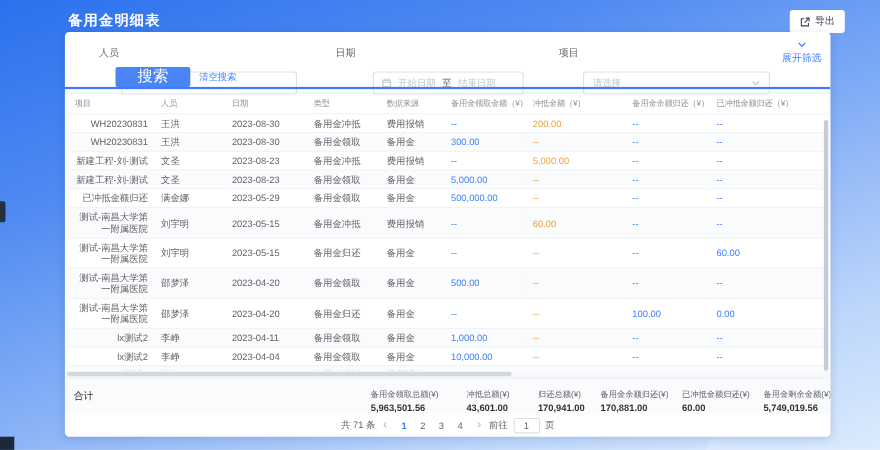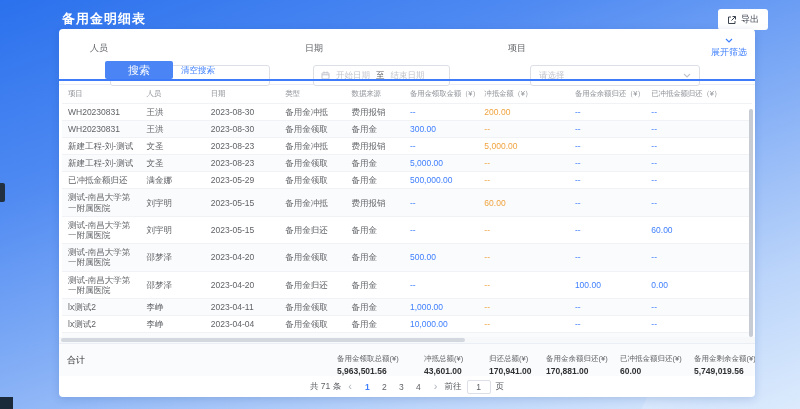--- a/index.html
+++ b/index.html
@@ -18,36 +18,36 @@
   .export-btn svg { display:block; }
 
   .card { position:absolute; left:59px; top:29px; width:696px; height:368px; background:#ffffff; border-radius:4px; box-shadow:0 2px 8px rgba(20,60,140,.18); overflow:hidden; }
 
   
   .filters { position:relative; height:55px; }
   .flabel { position:absolute; top:9px; height:21px; line-height:21px; font-size:9px; color:#606266; }
   .lp { left:31px; } .ld { left:246px; } .lj { left:449px; }
   .input { position:absolute; top:9px; height:21px; border:1px solid #dcdfe6; border-radius:3px; background:#fff; display:flex; align-items:center; font-size:8.5px;margin-top:27px; }
   .person-input { left:51px; width:160px; padding:0 8px; }
-  .date-range { left:254px; width:137px; padding:0 7px; gap:6px; }
+  .date-range { left:280px; width:137px; padding:0 7px; gap:6px; }
   .project-select { left:471px; width:170px; padding:0 8px; justify-content:space-between; }
   .ph { color:#c0c4cc; }
   .sep { color:#606266; }
   .expand-link { position:absolute; right:8px; top:9px; height:21px; display:flex; align-items:center; gap:3px; color:#4080ff; font-size:9px; cursor:pointer;flex-direction:column; }
-  .search-btn { position:absolute; left:46px; top:32px; width:68px; height:18px; background:#4b85f5; color:#fff; border:none; border-radius:2px; font-size:11px; cursor:pointer; font-family:inherit; }
+  .search-btn { position:absolute; left:46px; top:32px; width:68px; height:18px; background:#4b85f5; color:#fff; border:none; border-radius:2px; font-size:14px; cursor:pointer; font-family:inherit; }
   .clear-link { position:absolute; left:122px; top:32px; height:18px; line-height:18px; color:#4080ff; font-size:8.5px; cursor:pointer; }
   .blue-divider { position:absolute; left:0; top:50px; width:100%; height:2px; background:#3e7bfa; }
 
   
   .table-viewport { height:253px; overflow:hidden; border-top:1px solid #ebeef5; }
   table { border-collapse:collapse; table-layout:fixed; width:690px; margin-left:3px; }
   th, td { text-align:left; padding:3px 6px; border-bottom:1px solid #f0f2f5; vertical-align:middle; }
   th { font-size:7.5px; font-weight:normal; color:#909399; white-space:nowrap; height:18px; letter-spacing:-.2px; }
   td { font-size:8.5px; color:#606266; line-height:1.2; }
-  td.c0 { word-break:break-all; }
+  td.c0 { word-break:break-all;text-align:right; }
   td.c1,td.c2,td.c3,td.c4 { white-space:nowrap; }
   .c0{width:78px}.c1{width:64px}.c2{width:74px}.c3{width:66px}.c4{width:58px}.c5{width:74px}.c6{width:90px}.c7{width:76px}.c8{width:106px}
   tr.stripe td { background:#fafbfc; }
   .amt-b { color:#4080ff; }
   .amt-o { color:#f0a33f; }
 
   .hscrollbar { height:6px; background:#f7f8fa; position:relative; }
   .hthumb { position:absolute; left:2px; top:1px; width:58%; height:4px; background:#d3d7de; border-radius:2px; }
   .vthumb { position:absolute; right:2px; top:80px; width:4px; height:228px; background:#c6cbd4; border-radius:2px; }
 

